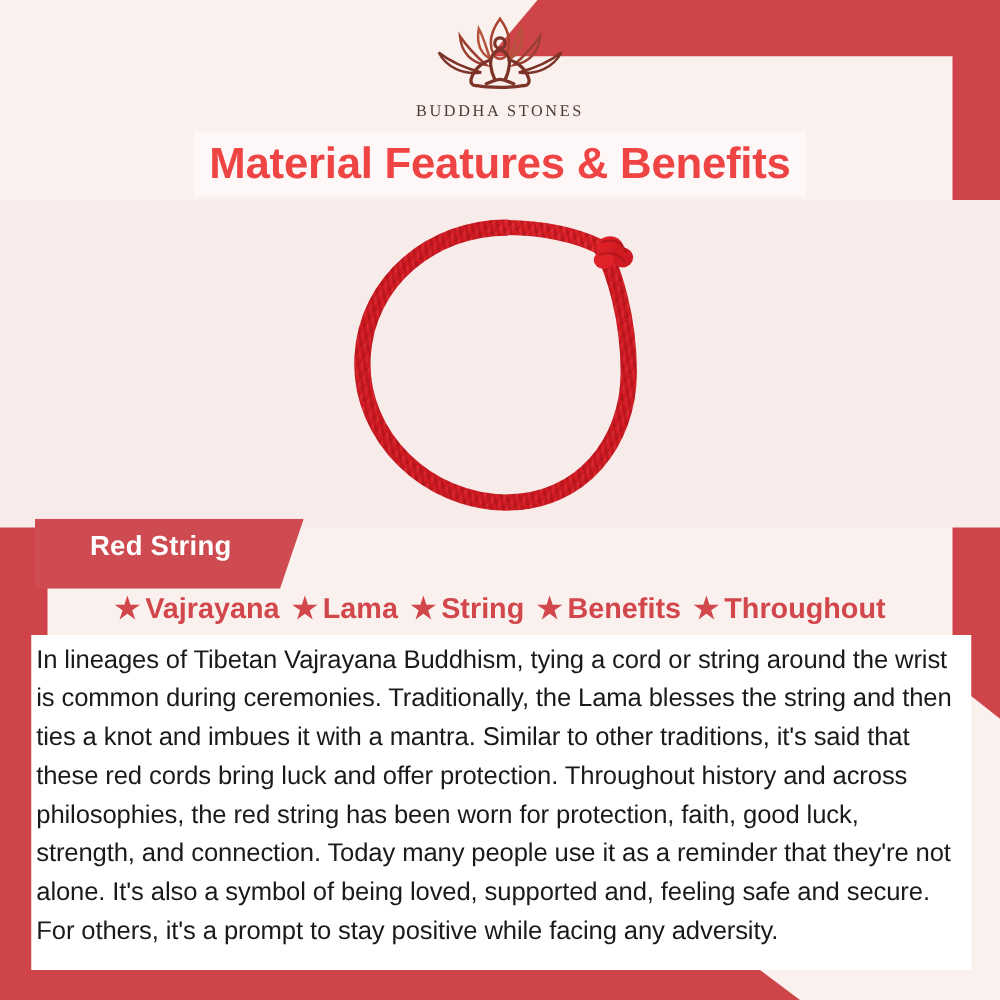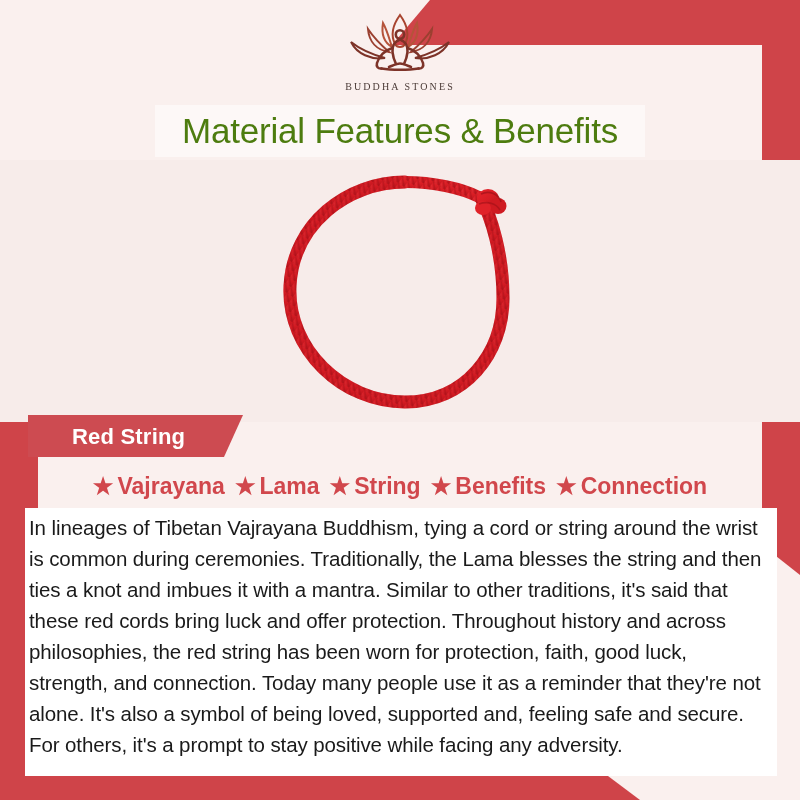--- a/index.html
+++ b/index.html
@@ -18,45 +18,45 @@
   .page { position:absolute; inset:0; z-index:2; }
 
   
   .logo-wrap{
     position:absolute; left:0; right:0; top:8px;
     display:flex; flex-direction:column; align-items:center;
   }
   .logo-mark{ width:126px; height:72px; display:block; }
   .logo-text{
     font-family:"Liberation Serif", serif;
-    font-size:10px; letter-spacing:2.1px; color:#4a3a36;
+    font-size:13px; letter-spacing:2.1px; color:#4a3a36;
     margin-top:1px;
   }
 
   
   .title-band{
     position:absolute; left:155px; top:105px; width:490px; height:52px;
     background:#fdf8f7;
     display:flex; align-items:center; justify-content:center;
   }
   .title-band h1{
-    font-size:35px; font-weight:normal; color:#4d7c0f;
+    font-size:35px; font-weight:bold; color:#ef4444;
     letter-spacing:-0.2px; white-space:nowrap;
   }
 
   
   .hero{
     position:absolute; left:0; right:0; top:160px; height:262px;
     background:#f7ecea;
   }
   .bracelet{ position:absolute; left:255px; top:8px; width:300px; height:250px; }
 
   
   .ribbon{
-    position:absolute; left:28px; top:415px; width:215px; height:42px;
+    position:absolute; left:28px; top:415px; width:215px; height:56px;
   }
   .ribbon svg{ position:absolute; inset:0; width:100%; height:100%; }
   .ribbon span{
     position:absolute; left:44px; top:9px;
     font-size:22px; font-weight:bold; color:#ffffff;
     letter-spacing:0.2px;
   }
 
   
   .benefits{
@@ -199,21 +199,21 @@
     <div class="benefit">
       <span class="star">★</span>
       <span>String</span>
     </div>
     <div class="benefit">
       <span class="star">★</span>
       <span>Benefits</span>
     </div>
     <div class="benefit">
       <span class="star">★</span>
-      <span>Connection</span>
+      <span>Throughout</span>
     </div>
   </div>
 
   <div class="body-card">
     <p>In lineages of Tibetan Vajrayana Buddhism, tying a cord or string around the wrist is common during ceremonies. Traditionally, the Lama blesses the string and then ties a knot and imbues it with a mantra. Similar to other traditions, it's said that these red cords bring luck and offer protection. Throughout history and across philosophies, the red string has been worn for protection, faith, good luck, strength, and connection. Today many people use it as a reminder that they're not alone. It's also a symbol of being loved, supported and, feeling safe and secure. For others, it's a prompt to stay positive while facing any adversity.</p>
   </div>
 
 </div>
 
 </body></html>

